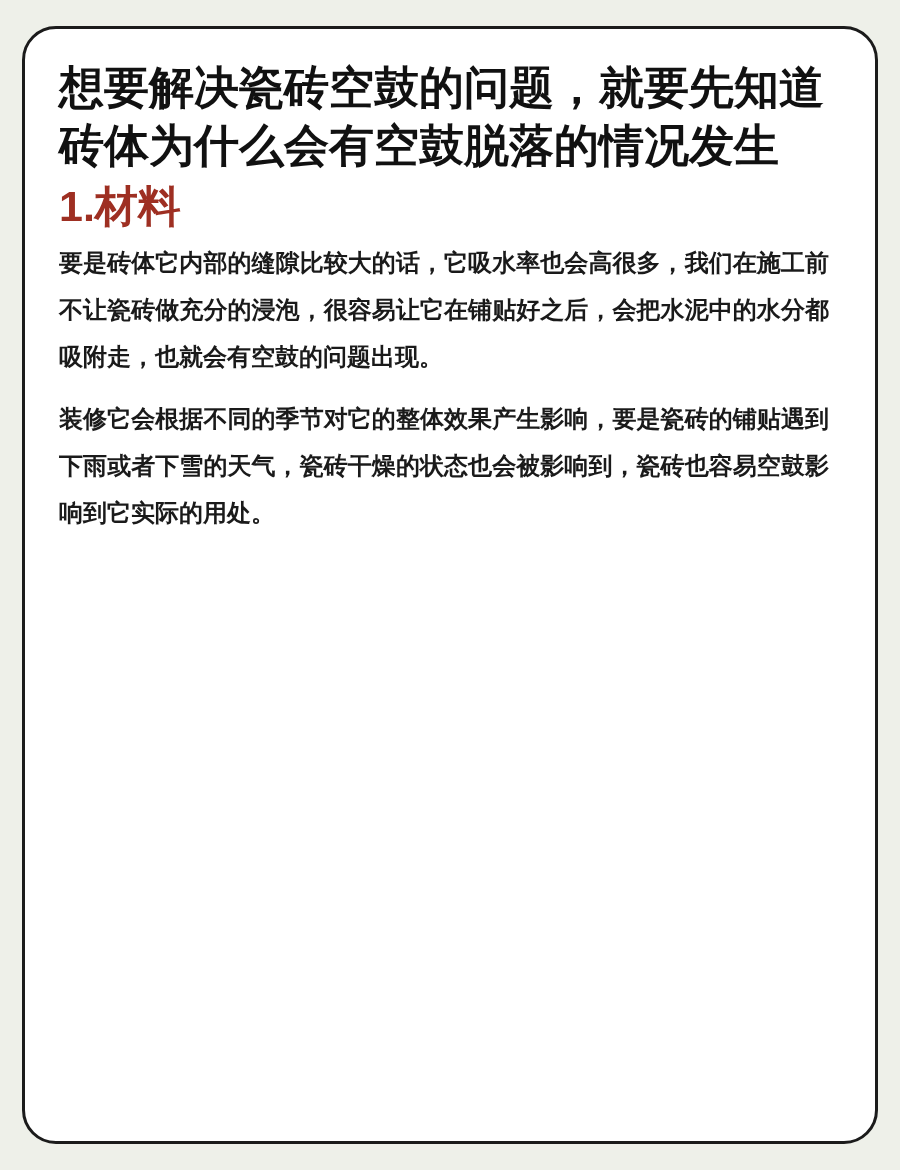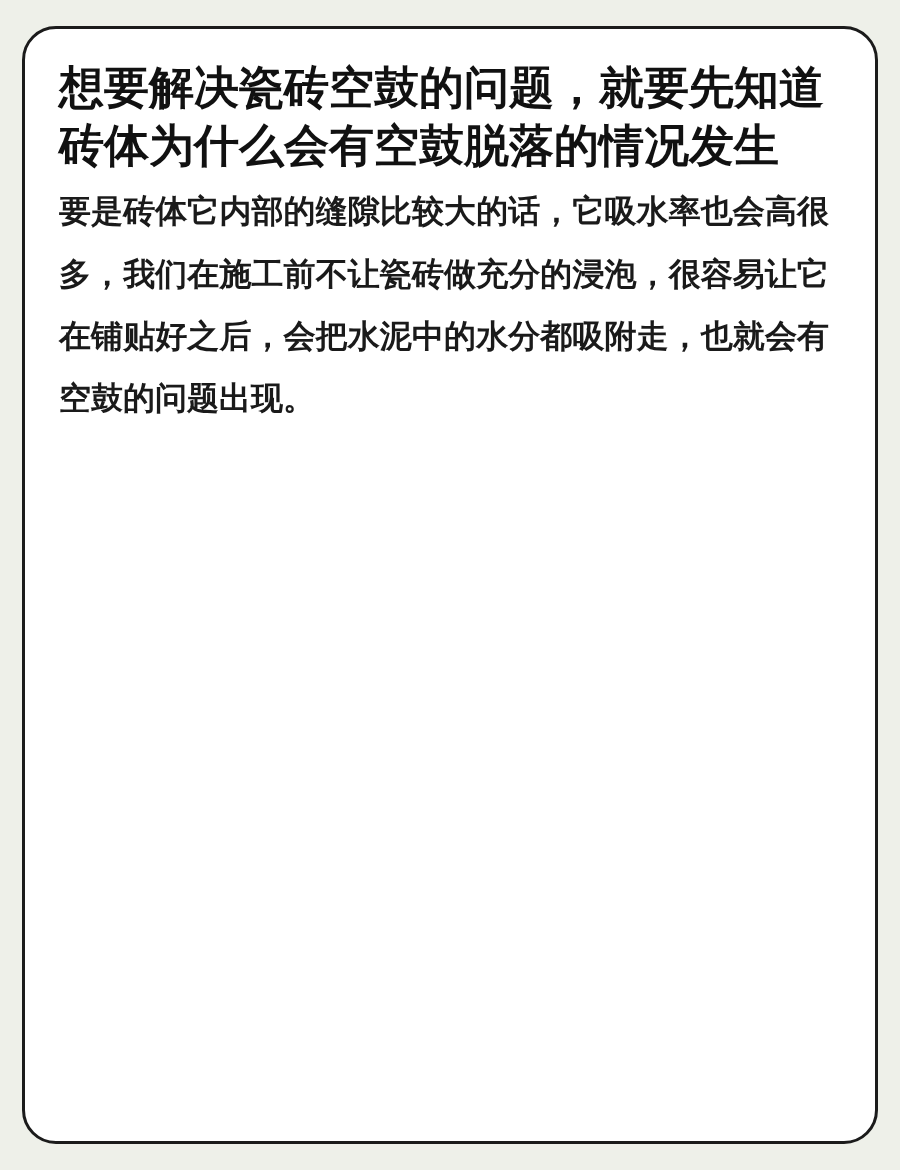--- a/index.html
+++ b/index.html
@@ -37,43 +37,45 @@
     margin: 0 0 6px 0;
   }
   .section-heading {
     font-size: 43px;
     font-weight: bold;
     color: #9e2f22;
     line-height: 1.25;
     margin: 6px 0 6px 0;
   }
   .para {
-    font-size: 32px;
+    font-size: 24px;
     font-weight: bold;
     color: #1a1a1a;
     line-height: 1.95;
     margin: 0 0 2px 0;
     text-align: justify;
     text-justify: inter-character;
   }
   .gap-small { height: 4px; }
   .gap-mid { height: 10px; }
 </style>
 </head>
 <body>
 
 <div class="card">
   <div class="card-inner">
 
     <h1 class="title">想要解决瓷砖空鼓的问题，就要先知道砖体为什么会有空鼓脱落的情况发生</h1>
 
+    <h2 class="section-heading">1.材料</h2>
 
     <p class="para">要是砖体它内部的缝隙比较大的话，它吸水率也会高很多，我们在施工前不让瓷砖做充分的浸泡，很容易让它在铺贴好之后，会把水泥中的水分都吸附走，也就会有空鼓的问题出现。</p>
 
     <div class="gap-small"></div>
 
 
     <div class="gap-mid"></div>
 
 
+    <p class="para">装修它会根据不同的季节对它的整体效果产生影响，要是瓷砖的铺贴遇到下雨或者下雪的天气，瓷砖干燥的状态也会被影响到，瓷砖也容易空鼓影响到它实际的用处。</p>
 
   </div>
 </div>
 
 </body></html>

